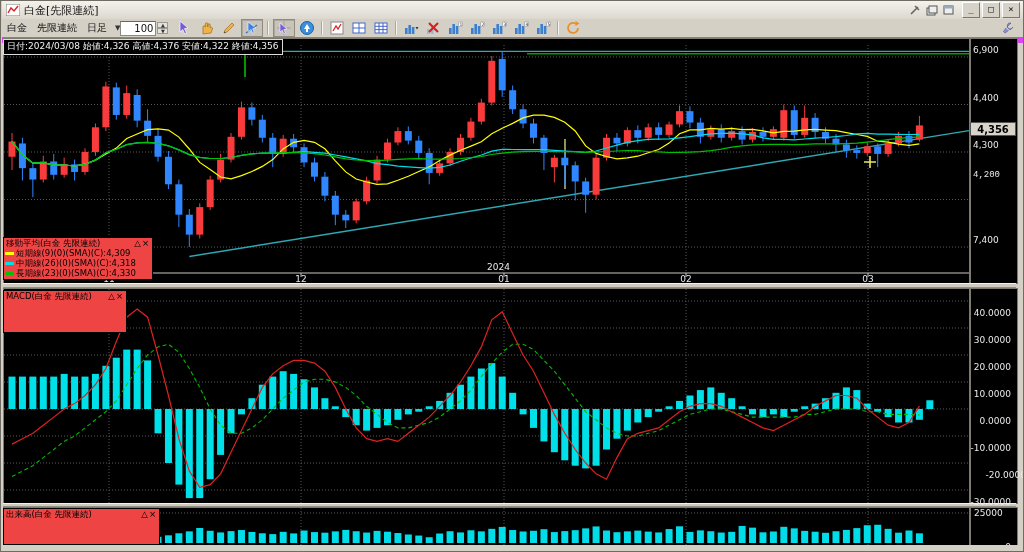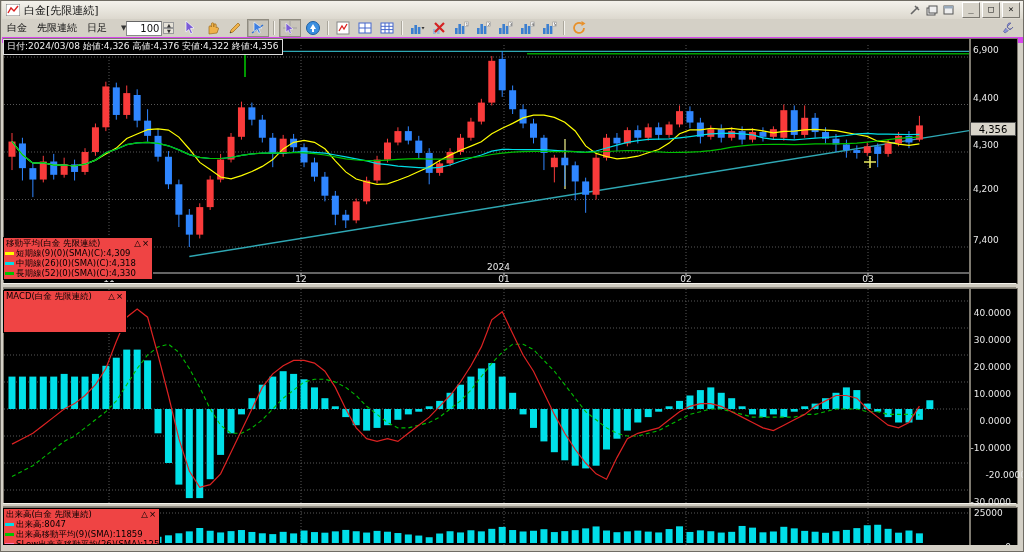--- a/index.html
+++ b/index.html
@@ -21,21 +21,21 @@
   .icon-btn.pressed{border:1px solid #8f8b80;background:#c8c4ba;box-shadow:inset 1px 1px 0 #aca89e;}
   .tool-sep{width:1px;height:14px;background:#aba79c;border-right:1px solid #f5f3ee;margin:0 3px;}
   #wrench-area{position:absolute;right:8px;top:20px;}
   
   #chart-region{position:absolute;left:2px;top:37px;width:1013px;height:507px;background:#c9c5ba;}
   .pane{position:absolute;left:0;background:#000;border:1px solid #7e7a70;box-sizing:content-box;}
   .axis-strip{position:absolute;left:967px;width:46px;background:#000;border:1px solid #7e7a70;}
   .sep{position:absolute;left:0;width:1013px;background:#cfcbc0;border-top:1px solid #f2f0ea;border-bottom:1px solid #928e84;box-sizing:border-box;}
   .ylabel{position:absolute;color:#e9e9e9;font-size:9px;white-space:nowrap;}
   .ylabel.right{text-align:right;width:42px;margin-top:14px;}
-  #price-tag{position:absolute;left:967px;width:46px;height:14px;background:#d8d4ca;color:#000;font-size:10px;font-weight:normal;text-align:center;line-height:14px;border:1px solid #555;box-sizing:border-box;}
+  #price-tag{position:absolute;left:967px;width:46px;height:14px;background:#d8d4ca;color:#000;font-size:10px;font-weight:bold;text-align:center;line-height:14px;border:1px solid #555;box-sizing:border-box;}
   #info-bar{position:absolute;left:0;top:1px;height:14px;background:#000;border:1px solid #dcdcdc;color:#f2f2f2;font-size:9px;line-height:12px;padding:0 3px;white-space:nowrap;}
   .legend{position:absolute;background:#ef4444;border:1px solid #000;font-size:8.5px;color:#000;overflow:hidden;z-index:5;}
   .legend .hd{display:flex;justify-content:space-between;padding:0 2px;line-height:10px;white-space:nowrap;}
   .legend .hd .btns{letter-spacing:1px;}
   .legend .row{display:flex;align-items:center;line-height:10px;white-space:nowrap;padding-left:1px;}
   .legend .sw{display:inline-block;width:9px;height:3px;margin-right:2px;flex:0 0 auto;}
   svg{display:block;}
   #bottom-strip{position:absolute;left:1px;top:544px;width:1022px;height:8px;background:#d4d0c6;}
 </style>
 </head>
@@ -72,21 +72,21 @@
         </span>
     </span>
     <span class="win-btn">_</span>
     <span class="win-btn">□</span>
     <span class="win-btn" style="margin-right:4px">×</span>
   </div>
 
   <div id="toolbar">
     <span class="txt">白金</span>
     <span class="txt">先限連続</span>
-    <span class="txt" style="margin-right:16px">日足</span>
+    <span class="txt" style="margin-right:10px">日足</span>
     <span class="caret">▼</span>
     <span id="spinbox">100</span>
     <span class="spin-arrows">
         <span>▲</span>
         <span>▼</span>
       </span>
     <span id="toolbar-icons" style="display:flex;align-items:center;">
         <span class="icon-btn">
           <svg width="16" height="16">
             <path d="M3,1 L11,8 L7.5,8.6 L9.5,13 L7.6,13.8 L5.8,9.6 L3,12 Z" fill="#7a5bd6" stroke="#fff" stroke-width="0.7"></path>
@@ -663,56 +663,42 @@
           <div class="row">
             <span class="sw" style="background: rgb(255, 255, 0);"></span>
             <span>短期線(9)(0)(SMA)(C):4,309</span>
           </div>
           <div class="row">
             <span class="sw" style="background: rgb(0, 221, 230);"></span>
             <span>中期線(26)(0)(SMA)(C):4,318</span>
           </div>
           <div class="row">
             <span class="sw" style="background: rgb(0, 192, 0);"></span>
-            <span>長期線(52)(0)(SMA)(C):4,330</span>
+            <span>長期線(23)(0)(SMA)(C):4,330</span>
           </div>
         </div>
     </div>
     <div class="legend" style="left:0;top:252px;width:122px;height:41px">
       <div class="hd">
           <span>MACD(白金 先限連続)</span>
         <span class="btns"><span>△</span><span>×</span></span>
         </div>
     </div>
     <div class="legend" style="left:0;top:470px;width:155px;height:35px">
       <div class="hd">
           <span>出来高(白金 先限連続)</span>
         <span class="btns"><span>△</span><span>×</span></span>
         </div>
-      <div class="rows">
-          <div class="row">
-            <span class="sw" style="background: rgb(0, 221, 232);"></span>
-            <span>出来高:8047</span>
-          </div>
-          <div class="row">
-            <span class="sw" style="background: rgb(0, 192, 0);"></span>
-            <span>出来高移動平均(9)(SMA):11859</span>
-          </div>
-          <div class="row">
-            <span class="sw" style="background: rgb(255, 122, 180);"></span>
-            <span>SLow出来高移動平均(26)(SMA):12555</span>
-          </div>
-        </div>
     </div>
 
     <div id="ylabels">
         <div class="ylabel " style="left: 970px; top: 7px;">6,900</div>
         <div class="ylabel " style="left: 970px; top: 54.5px;">4,400</div>
         <div class="ylabel " style="left: 970px; top: 102px;">4,300</div>
-        <div class="ylabel " style="left: 970px; top: 146px;">4,200</div>
+        <div class="ylabel " style="left: 970px; top: 132px; font-family: Liberation Mono, monospace;">4,200</div>
         <div class="ylabel " style="left: 970px; top: 197px;">7,400</div>
         <div class="ylabel right" style="left: 966px; top: 256px;">40.0000</div>
         <div class="ylabel right" style="left: 966px; top: 283px;">30.0000</div>
         <div class="ylabel right" style="left: 966px; top: 310px;">20.0000</div>
         <div class="ylabel right" style="left: 966px; top: 337px;">10.0000</div>
         <div class="ylabel right" style="left: 966px; top: 364px;">0.0000</div>
         <div class="ylabel right" style="left: 966px; top: 391px;">-10.0000</div>
         <div class="ylabel right" style="left: 966px; top: 418px; padding-left: 15px;">-20.0000</div>
         <div class="ylabel right" style="left: 966px; top: 445px;">-30.0000</div>
         <div class="ylabel " style="left: 971px; top: 470px;">25000</div>

